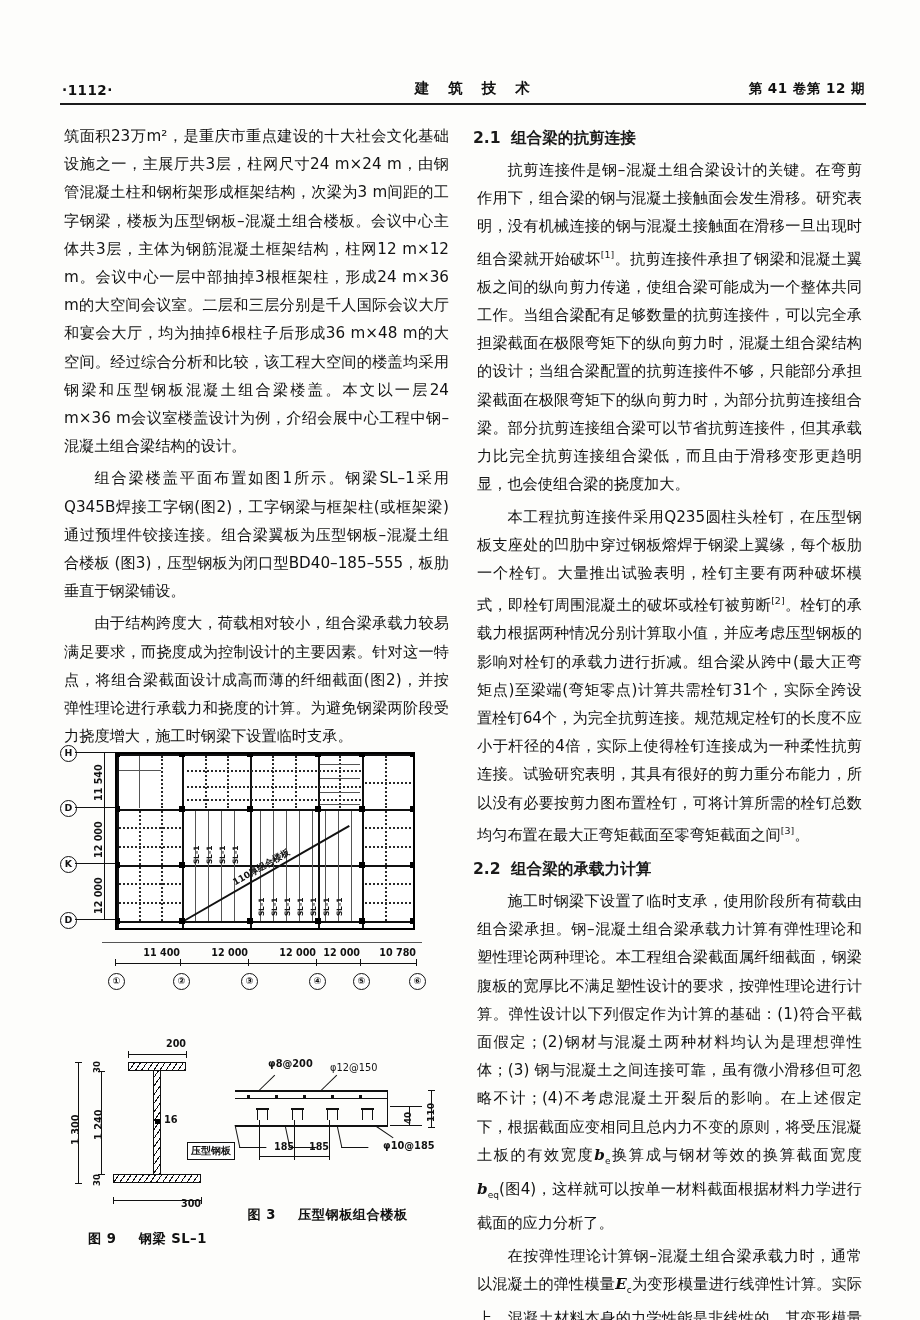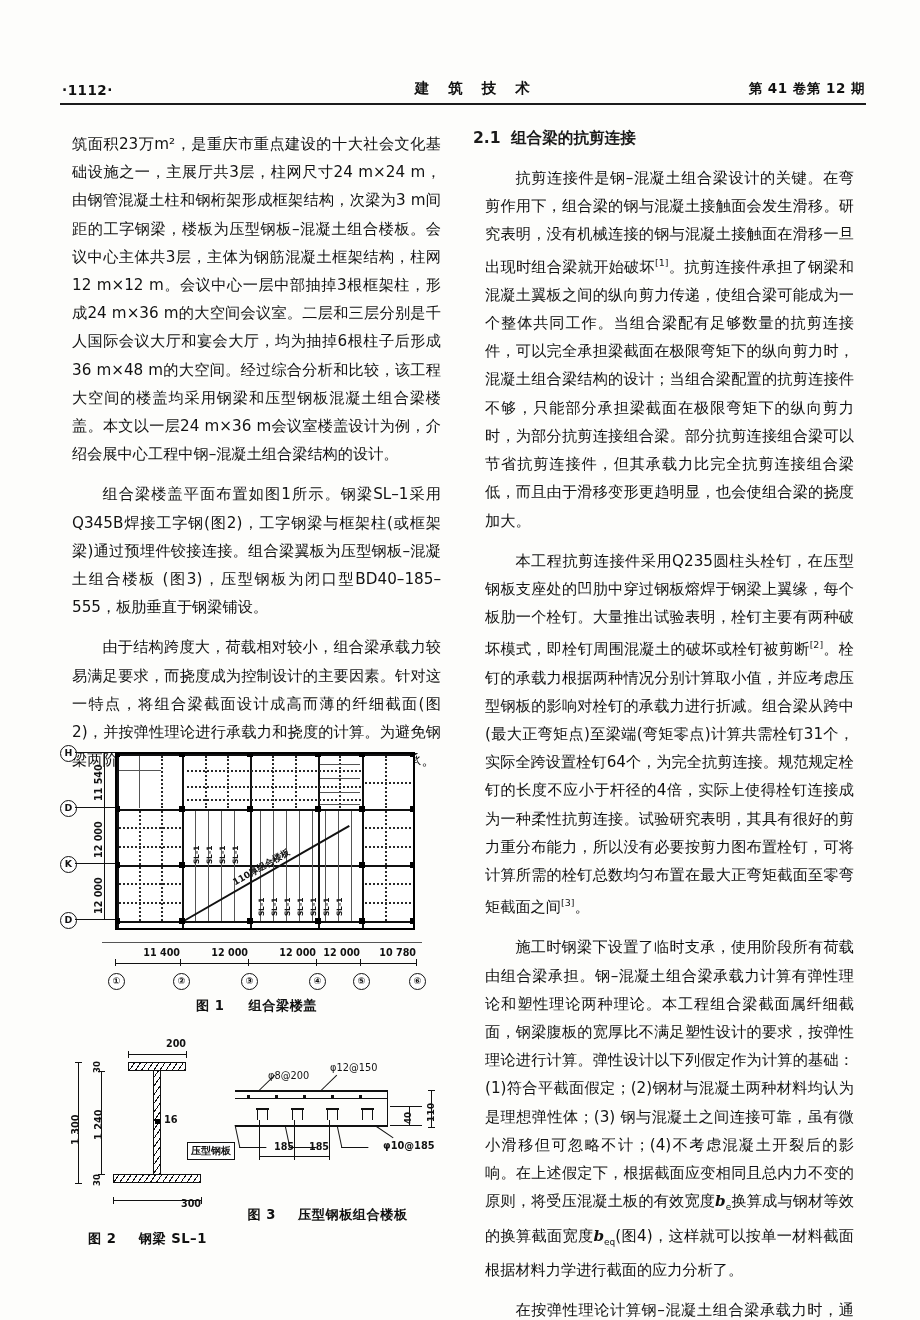--- a/index.html
+++ b/index.html
@@ -55,21 +55,21 @@
   
   .col {
     position: absolute;
     top: 118px;
     width: 393px;
   }
   .col-left  { left: 60px; }
   .col-right { left: 473px; }
 
   p.body {
-    margin: 12px;
+    margin: 4px;
     font-size: 15.2px;
     line-height: 28.2px;
     text-align: justify;
     text-justify: inter-ideograph;
     letter-spacing: 0px;
     color: #121212;
   }
   p.indent { text-indent: 2em; }
 
   h2.sec {
@@ -446,25 +446,20 @@
     <div class="dimtext-h" style="left:256px; top:199px; width:44px;">12 000</div>
     <div class="dimtext-h" style="left:300px; top:199px; width:56px;">10 780</div>
 
     <div class="grid-bubble" style="left:48px;  top:225px;">①</div>
     <div class="grid-bubble" style="left:113px; top:225px;">②</div>
     <div class="grid-bubble" style="left:181px; top:225px;">③</div>
     <div class="grid-bubble" style="left:249px; top:225px;">④</div>
     <div class="grid-bubble" style="left:293px; top:225px;">⑤</div>
     <div class="grid-bubble" style="left:349px; top:225px;">⑥</div>
 
-    <div class="figcap" style="top:249px;">
-      <span>图 1</span>
-      <span style="display:inline-block;width:14px;"></span>
-      <span>组合梁楼盖</span>
-    </div>
   </div>
 
   <div class="fig2-wrap">
 
     <div class="dim-h" style="left:68px; top:24px; width:58px;"></div>
     <div class="tick-v" style="left:68px;  top:21px;"></div>
     <div class="tick-v" style="left:126px; top:21px;"></div>
     <div class="dimtext-h" style="left:68px; top:8px; width:58px;">200</div>
 
     <div class="ibeam-flange" style="left:68px; top:32px; width:58px; height:9px;"></div>
@@ -486,21 +481,21 @@
     <div class="tick-h" style="left:38px; top:144px;"></div>
     <div class="lbl-rot" style="left:33px; top:110px;">1 240</div>
 
     <div class="lbl-rot" style="left:32px; top:43px; font-size:8.6px;">30</div>
     <div class="lbl-rot" style="left:32px; top:156px; font-size:8.6px;">30</div>
 
     <div class="lbl-sm" style="left:104px; top:84px;">16</div>
     <div class="node" style="left:98px; top:92px; width:5px; height:5px;"></div>
 
     <div class="figcap" style="top:200px; width:175px;">
-      <span>图 2</span>
+      <span>图 9</span>
       <span style="display:inline-block;width:12px;"></span>
       <span>钢梁 SL–1</span>
     </div>
   </div>
 
   <div class="fig3-wrap">
 
     <div class="deck-line" style="left:0px;  top:42px; width:152px; height:2px;"></div>
 
     <div class="deck-line" style="left:0px;  top:50px; width:152px; height:1px;"></div>
@@ -516,21 +511,21 @@
     <div style="position:absolute; left:2px; top:77px; width:26px; height:22px; border-left:1.6px solid #111; border-bottom:1.6px solid #111; transform:skewX(12deg);"></div>
     <div style="position:absolute; left:52px; top:77px; width:26px; height:22px; border-left:1.6px solid #111; border-bottom:1.6px solid #111; transform:skewX(12deg);"></div>
     <div style="position:absolute; left:104px; top:77px; width:26px; height:22px; border-left:1.6px solid #111; border-bottom:1.6px solid #111; transform:skewX(12deg);"></div>
 
     <div class="stud" style="left:22px; top:62px;"></div>
     <div class="stud" style="left:57px; top:62px;"></div>
     <div class="stud" style="left:92px; top:62px;"></div>
     <div class="stud" style="left:127px;top:62px;"></div>
 
     <div class="leader" style="left:24px; top:42px; width:22px; transform:rotate(-44deg);"></div>
-    <div class="lbl-sm" style="left:33px; top:22px; font-weight:400;">φ8@200</div>
+    <div class="lbl-sm" style="left:33px; top:10px; font-weight:700;">φ8@200</div>
 
     <div class="leader" style="left:86px; top:42px; width:22px; transform:rotate(-44deg);"></div>
     <div class="lbl-sm" style="left:95px; top:14px; font-weight:400;">φ12@150</div>
 
     <div class="leader" style="left:140px; top:77px; width:22px; transform:rotate(34deg);"></div>
     <div class="lbl-sm" style="left:148px; top:92px; font-weight:700;">φ10@185</div>
 
     <div class="pzgb" style="left:-48px; top:94px;">压型钢板</div>
 
     <div class="dim-v" style="left:24px; top:72px; height:36px;"></div>
@@ -566,19 +561,22 @@
   <div class="col col-right">
 
     <h3 class="subsec">
       <span class="num">2.1</span><span>组合梁的抗剪连接</span>
     </h3>
 
     <p class="body indent"><span>抗剪连接件是钢–混凝土组合梁设计的关键。在弯剪作用下，组合梁的钢与混凝土接触面会发生滑移。研究表明，没有机械连接的钢与混凝土接触面在滑移一旦出现时组合梁就开始破坏</span><sup class="ref">[1]</sup><span>。抗剪连接件承担了钢梁和混凝土翼板之间的纵向剪力传递，使组合梁可能成为一个整体共同工作。当组合梁配有足够数量的抗剪连接件，可以完全承担梁截面在极限弯矩下的纵向剪力时，混凝土组合梁结构的设计；当组合梁配置的抗剪连接件不够，只能部分承担梁截面在极限弯矩下的纵向剪力时，为部分抗剪连接组合梁。部分抗剪连接组合梁可以节省抗剪连接件，但其承载力比完全抗剪连接组合梁低，而且由于滑移变形更趋明显，也会使组合梁的挠度加大。</span></p>
 
     <p class="body indent"><span>本工程抗剪连接件采用Q235圆柱头栓钉，在压型钢板支座处的凹肋中穿过钢板熔焊于钢梁上翼缘，每个板肋一个栓钉。大量推出试验表明，栓钉主要有两种破坏模式，即栓钉周围混凝土的破坏或栓钉被剪断</span><sup class="ref">[2]</sup><span>。栓钉的承载力根据两种情况分别计算取小值，并应考虑压型钢板的影响对栓钉的承载力进行折减。组合梁从跨中(最大正弯矩点)至梁端(弯矩零点)计算共需栓钉31个，实际全跨设置栓钉64个，为完全抗剪连接。规范规定栓钉的长度不应小于杆径的4倍，实际上使得栓钉连接成为一种柔性抗剪连接。试验研究表明，其具有很好的剪力重分布能力，所以没有必要按剪力图布置栓钉，可将计算所需的栓钉总数均匀布置在最大正弯矩截面至零弯矩截面之间</span><sup class="ref">[3]</sup><span>。</span></p>
 
+    <h3 class="subsec">
+      <span class="num">2.2</span><span>组合梁的承载力计算</span>
+    </h3>
 
     <p class="body indent"><span>施工时钢梁下设置了临时支承，使用阶段所有荷载由组合梁承担。钢–混凝土组合梁承载力计算有弹性理论和塑性理论两种理论。本工程组合梁截面属纤细截面，钢梁腹板的宽厚比不满足塑性设计的要求，按弹性理论进行计算。弹性设计以下列假定作为计算的基础：(1)符合平截面假定；(2)钢材与混凝土两种材料均认为是理想弹性体；(3) 钢与混凝土之间连接可靠，虽有微小滑移但可忽略不计；(4)不考虑混凝土开裂后的影响。在上述假定下，根据截面应变相同且总内力不变的原则，将受压混凝土板的有效宽度</span><i class="ital">b</i><sub class="sb">e</sub><span>换算成与钢材等效的换算截面宽度</span><i class="ital">b</i><sub class="sb">eq</sub><span>(图4)，这样就可以按单一材料截面根据材料力学进行截面的应力分析了。</span></p>
 
     <p class="body indent"><span>在按弹性理论计算钢–混凝土组合梁承载力时，通常以混凝土的弹性模量</span><i class="ital">E</i><sub class="sb">c</sub><span>为变形模量进行线弹性计算。实际上，混凝土材料本身的力学性能是非线性的，其变形模量随应力的增长而降低，通常是弹性模量</span><i class="ital">E</i></p>
   </div>
 
 </div>
 
 </body></html>

